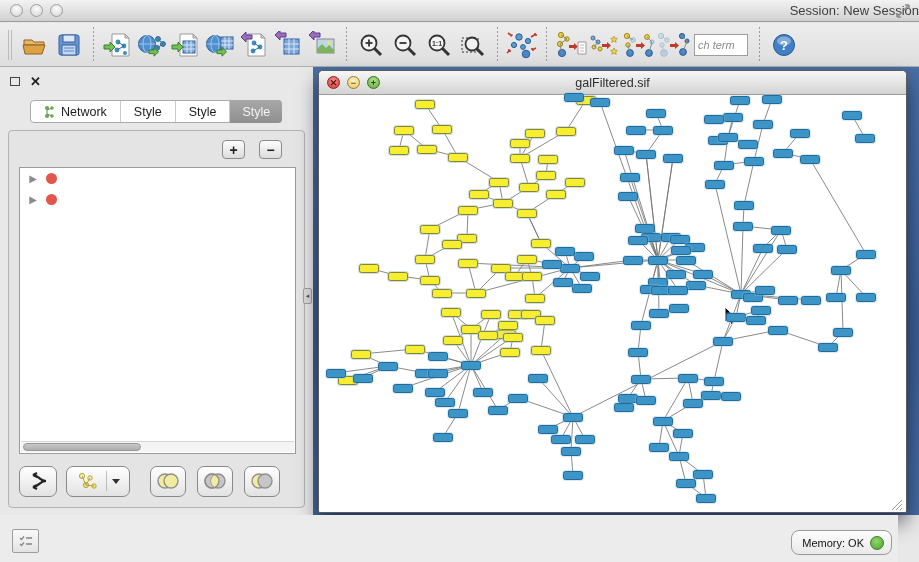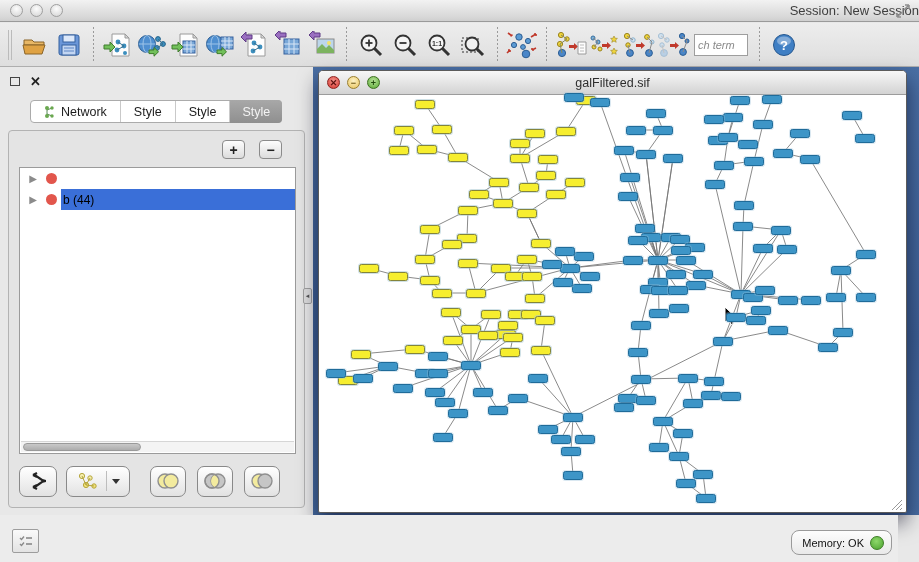--- a/index.html
+++ b/index.html
@@ -381,23 +381,20 @@
     </div>
 
     <div class="set-list">
       <div class="set-row">
         <span class="row-twisty">▶</span>
         <span class="row-dot" style="background: rgb(226, 86, 76);"></span>
       </div>
       <div class="set-row">
         <span class="row-twisty">▶</span>
         <span class="row-dot" style="background: rgb(226, 86, 76);"></span>
-        <span class="row-label-wrap selected" style="background: rgb(58, 111, 216);">
-            <span class="row-label">b (44)</span>
-          </span>
       </div>
       <div class="list-hscroll">
         <div class="list-thumb"></div>
       </div>
     </div>
 
     <div class="setops">
       <div class="op-btn op-split">
         <svg width="22" height="20" viewBox="0 0 22 20">
           <path d="M19 10 C12 10 12 4 6 4 M6 4 l4 -2 m-4 2 l4 2" stroke="#222" stroke-width="2.2" fill="none"></path>

